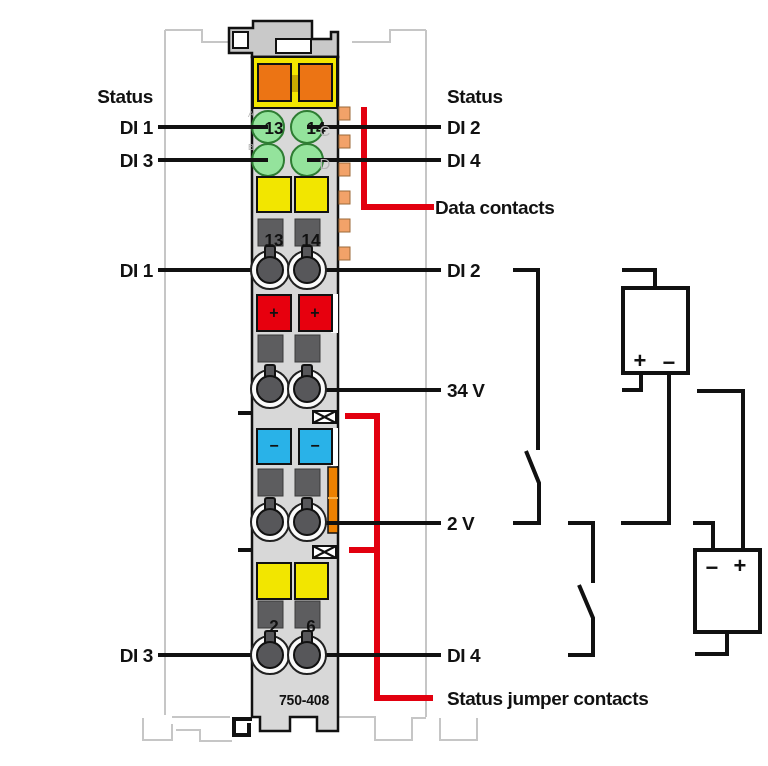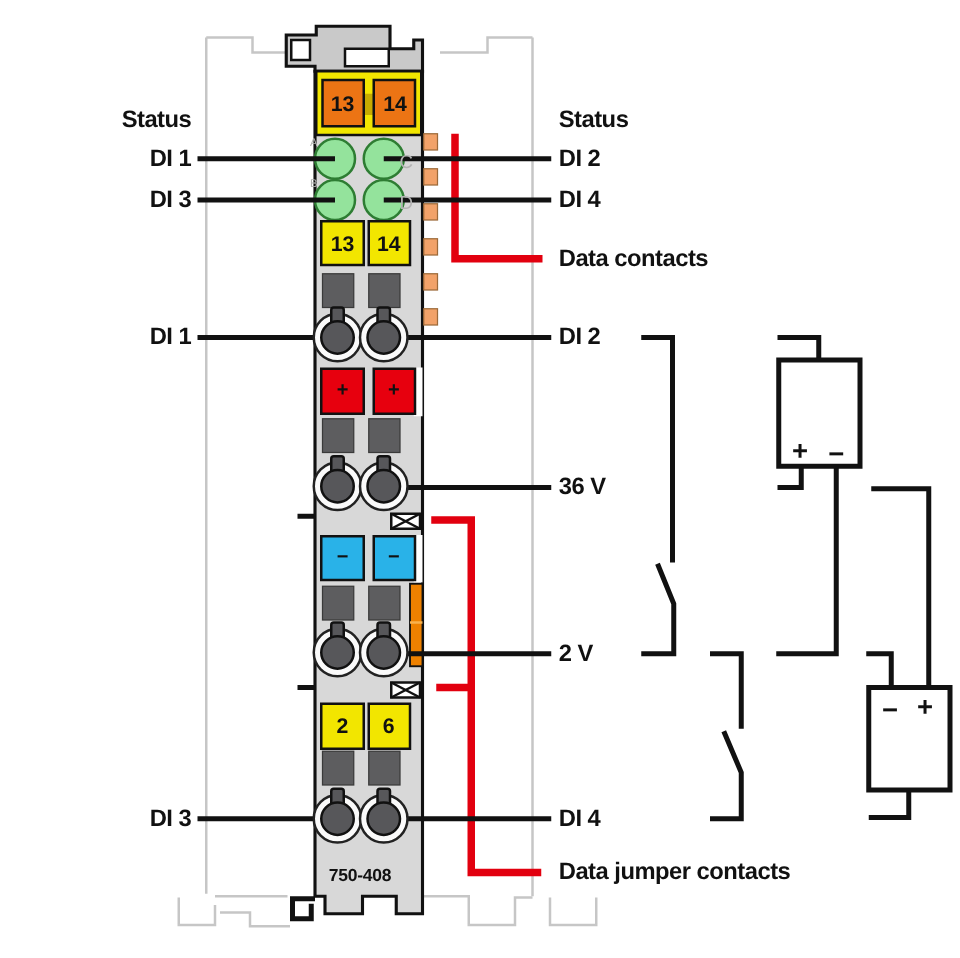--- a/index.html
+++ b/index.html
@@ -3,21 +3,21 @@
 <meta charset="utf-8">
 <style>
   html,body{margin:0;padding:0;background:#fff;}
   #stage{position:relative;width:768px;height:766px;background:#fff;overflow:hidden;
          font-family:"Liberation Sans", sans-serif;}
   #stage svg{position:absolute;left:0;top:0;}
   .lbl{position:absolute;font-weight:bold;font-size:19px;letter-spacing:-0.4px;color:#111;
        white-space:nowrap;transform:translateY(-50%);line-height:1;}
   .lbl.left{width:160px;text-align:right;}
   .term{position:absolute;font-weight:bold;font-size:17px;color:#111;white-space:nowrap;
-        transform:translate(-50%,-50%);line-height:1;}
+        transform:translate(-50%,-50%);line-height:1;margin-top:45px;}
   .sign{position:absolute;font-weight:bold;font-size:16px;color:#111;
         transform:translate(-50%,-50%);line-height:1;}
   .batsign{position:absolute;font-weight:bold;font-size:22px;color:#111;
         transform:translate(-50%,-50%);line-height:1;}
   .ledletter{position:absolute;color:#b4b4b4;font-weight:400;
         transform:translate(-50%,-50%);line-height:1;}
   .ab{font-size:9px;}
   .cd{font-size:15px;}
   .partno{position:absolute;font-weight:bold;font-size:14px;color:#111;
         transform:translate(-50%,-50%);letter-spacing:-0.2px;}
@@ -210,44 +210,44 @@
 
   <div class="lbl left" style="right:615px;top:96px;">Status</div>
   <div class="lbl left" style="right:615px;top:127px;">DI 1</div>
   <div class="lbl left" style="right:615px;top:160px;">DI 3</div>
   <div class="lbl left" style="right:615px;top:270px;">DI 1</div>
   <div class="lbl left" style="right:615px;top:655px;">DI 3</div>
 
   <div class="lbl" style="left:447px;top:96px;">Status</div>
   <div class="lbl" style="left:447px;top:127px;">DI 2</div>
   <div class="lbl" style="left:447px;top:160px;">DI 4</div>
-  <div class="lbl" style="left:447px;top:207px;">Data contacts</div>
+  <div class="lbl" style="left:435px;top:207px;">Data contacts</div>
   <div class="lbl" style="left:447px;top:270px;">DI 2</div>
-  <div class="lbl" style="left:447px;top:390px;">36 V</div>
+  <div class="lbl" style="left:447px;top:390px;">34 V</div>
   <div class="lbl" style="left:447px;top:523px;">2 V</div>
   <div class="lbl" style="left:447px;top:655px;">DI 4</div>
-  <div class="lbl" style="left:447px;top:698px;">Data jumper contacts</div>
+  <div class="lbl" style="left:447px;top:698px;">Status jumper contacts</div>
 
   <div class="term" style="left:274px;top:83px;">13</div>
   <div class="term" style="left:316px;top:83px;">14</div>
   <div class="term" style="left:274px;top:195px;">13</div>
   <div class="term" style="left:311px;top:195px;">14</div>
   <div class="term" style="left:274px;top:581px;">2</div>
   <div class="term" style="left:311px;top:581px;">6</div>
 
   <div class="sign" style="left:274px;top:313px;">+</div>
   <div class="sign" style="left:315px;top:313px;">+</div>
   <div class="sign" style="left:274px;top:446px;">−</div>
   <div class="sign" style="left:315px;top:446px;">−</div>
 
   <div class="ledletter ab" style="left:251px;top:114px;">A</div>
   <div class="ledletter ab" style="left:251px;top:147px;">B</div>
   <div class="ledletter cd" style="left:325px;top:130px;">C</div>
   <div class="ledletter cd" style="left:325px;top:163px;">D</div>
 
-  <div class="partno" style="left:288px;top:700px;">750-408</div>
+  <div class="partno" style="left:304px;top:700px;">750-408</div>
 
   <div class="batsign" style="left:640px;top:361px;">+</div>
   <div class="batsign" style="left:669px;top:363px;">−</div>
   <div class="batsign" style="left:712px;top:568px;">−</div>
   <div class="batsign" style="left:740px;top:566px;">+</div>
 
 </div>
 
 </body></html>

